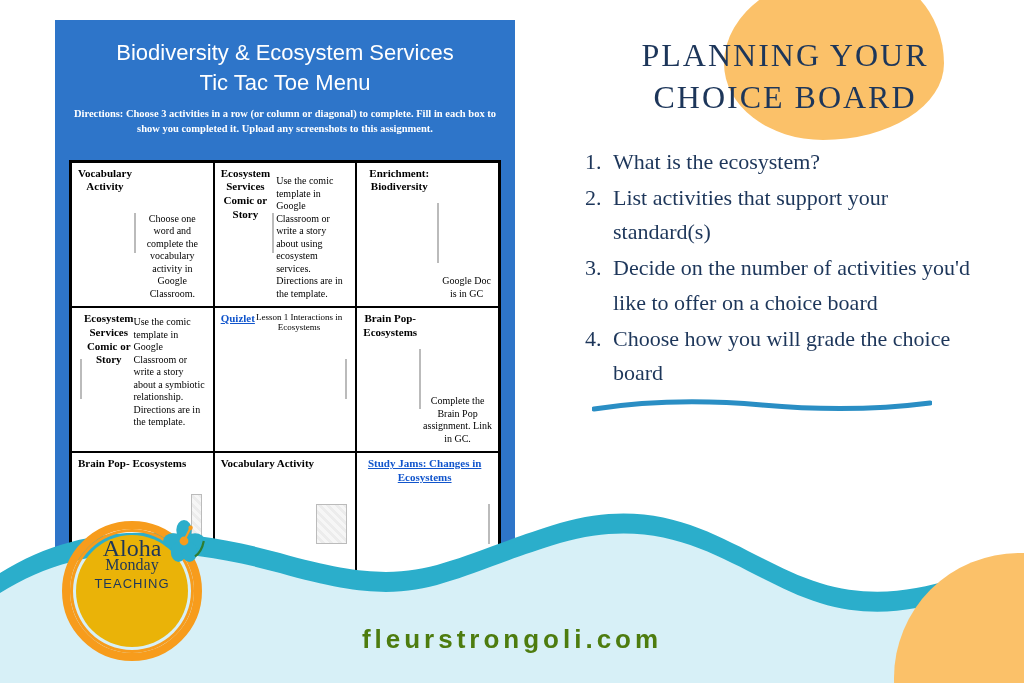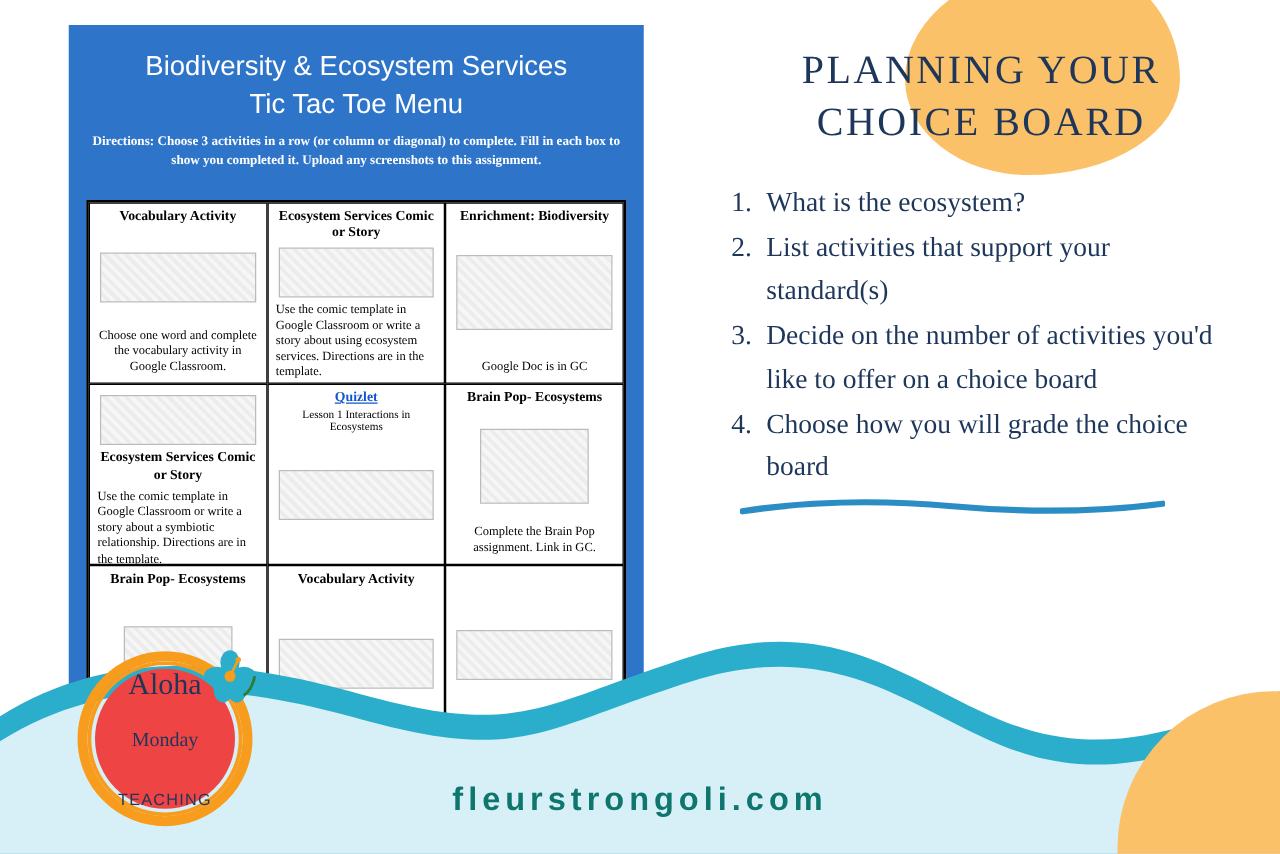--- a/index.html
+++ b/index.html
@@ -7,21 +7,21 @@
     .stage { position:relative; width:1024px; height:683px; background:#fff; }
 
     
     .blob-top { position:absolute; top:-30px; right:80px; width:220px; height:170px; background:#fbc169; border-radius:60% 40% 55% 45% / 55% 55% 45% 45%; z-index:0; }
 
     
     .worksheet { position:absolute; top:20px; left:55px; width:460px; height:555px; background:#2e75c9; color:#fff; z-index:2; font-family: Georgia, 'Times New Roman', serif; }
     .ws-title { text-align:center; font-size:22px; font-weight:normal; margin-top:18px; line-height:1.35; font-family: 'Arial Rounded MT Bold', Arial, sans-serif; }
     .ws-dirs { font-size:10.5px; text-align:center; margin:10px 16px 24px; font-weight:bold; line-height:1.35; }
     .ws-grid { margin:0 14px; background:#fff; border:2px solid #000; display:grid; grid-template-columns:repeat(3,1fr); grid-template-rows:repeat(3,1fr); height:440px; }
-    .cell { border:1px solid #000; color:#000; padding:4px 6px 6px; display:flex; flex-direction:column; overflow:hidden; }
+    .cell { border:1px solid #000; color:#000; padding:4px 6px 6px; display:flex; overflow:hidden; }
     .cell-title { font-size:11px; font-weight:bold; text-align:center; line-height:1.25; }
     .cell-title.link { color:#1155cc; text-decoration:underline; }
     .cell-desc { font-size:10px; line-height:1.25; margin-top:auto; text-align:left; }
     .cell-desc.center { text-align:center; }
     .cell-img { flex:1 1 auto; margin:4px 2px; display:flex; align-items:center; justify-content:center; }
     .placeholder { width:100%; height:40px; border:1px solid #bbb; background:repeating-linear-gradient(45deg,#f6f6f6,#f6f6f6 3px,#ececec 3px,#ececec 6px); }
     .placeholder.tall { height:60px; }
 
     
     .right { position:absolute; top:35px; left:585px; width:400px; z-index:2; }
@@ -30,26 +30,26 @@
     .right-list li { position:relative; padding-left:28px; margin-bottom:2px; font-weight:400; }
     .right-list li::before { counter-increment:item; content:counter(item) "."; position:absolute; left:0; top:0; }
     .underline-stroke { position:absolute; left:592px; top:395px; width:340px; height:20px; z-index:1; }
 
     
     .wave { position:absolute; bottom:0; left:0; width:1024px; height:200px; z-index:4; }
     .wave svg { width:100%; height:100%; display:block; }
     .blob-bottom { position:absolute; bottom:-120px; right:-120px; width:250px; height:250px; background:#fbc169; border-radius:50%; z-index:5; }
 
     
-    .footer-url { position:absolute; bottom:28px; left:0; right:0; text-align:center; font-family:Verdana, Geneva, sans-serif; font-size:26px; font-weight:bold; letter-spacing:4px; color:#0f766e; z-index:6; }
+    .footer-url { position:absolute; bottom:28px; left:0; right:0; text-align:center; font-family:Verdana, Geneva, sans-serif; font-size:26px; font-weight:bold; letter-spacing:4px; color:#4d7c0f; z-index:6; }
 
     
     .logo { position:absolute; left:62px; bottom:22px; width:140px; height:140px; z-index:7; }
     .logo-ring { position:absolute; inset:0; border:8px solid #f79c1c; border-radius:50%; box-shadow:0 0 0 3px #f79c1c inset; }
-    .logo-inner { position:absolute; inset:14px; border-radius:50%; background:#ef4444; display:flex; flex-direction:column; align-items:center; justify-content:space-between; }
+    .logo-inner { position:absolute; inset:14px; border-radius:50%; background:#eab308; display:flex; flex-direction:column; align-items:center; justify-content:flex-start; }
     .logo-line1 { font-family:'Brush Script MT','Lucida Handwriting',cursive; font-size:24px; color:#1d365a; }
     .logo-line2 { font-family:'Brush Script MT','Lucida Handwriting',cursive; font-size:16px; color:#1d365a; margin-top:-6px; }
     .logo-line3 { font-family:Impact,'Arial Black',sans-serif; font-size:13px; color:#1d365a; letter-spacing:1px; margin-top:2px; }
     .hibiscus { position:absolute; top:-2px; right:-4px; width:44px; height:44px; z-index:8; }
   </style>
 </head>
 <body>
 <div class="stage">
 
   <div class="blob-top"></div>
@@ -111,20 +111,21 @@
             <div class="placeholder tall" style="width:70%"></div>
           </div>
       </div>
       <div class="cell">
         <div class="cell-title">Vocabulary Activity</div>
         <div class="cell-img">
             <div class="placeholder"></div>
           </div>
       </div>
       <div class="cell">
+        <div class="cell-title link">Study Jams: Changes in Ecosystems</div>
         <div class="cell-img">
             <div class="placeholder"></div>
           </div>
       </div>
     </div>
   </div>
 
   <div class="right">
     <div class="right-title">
       <span>Planning Your</span><br>

